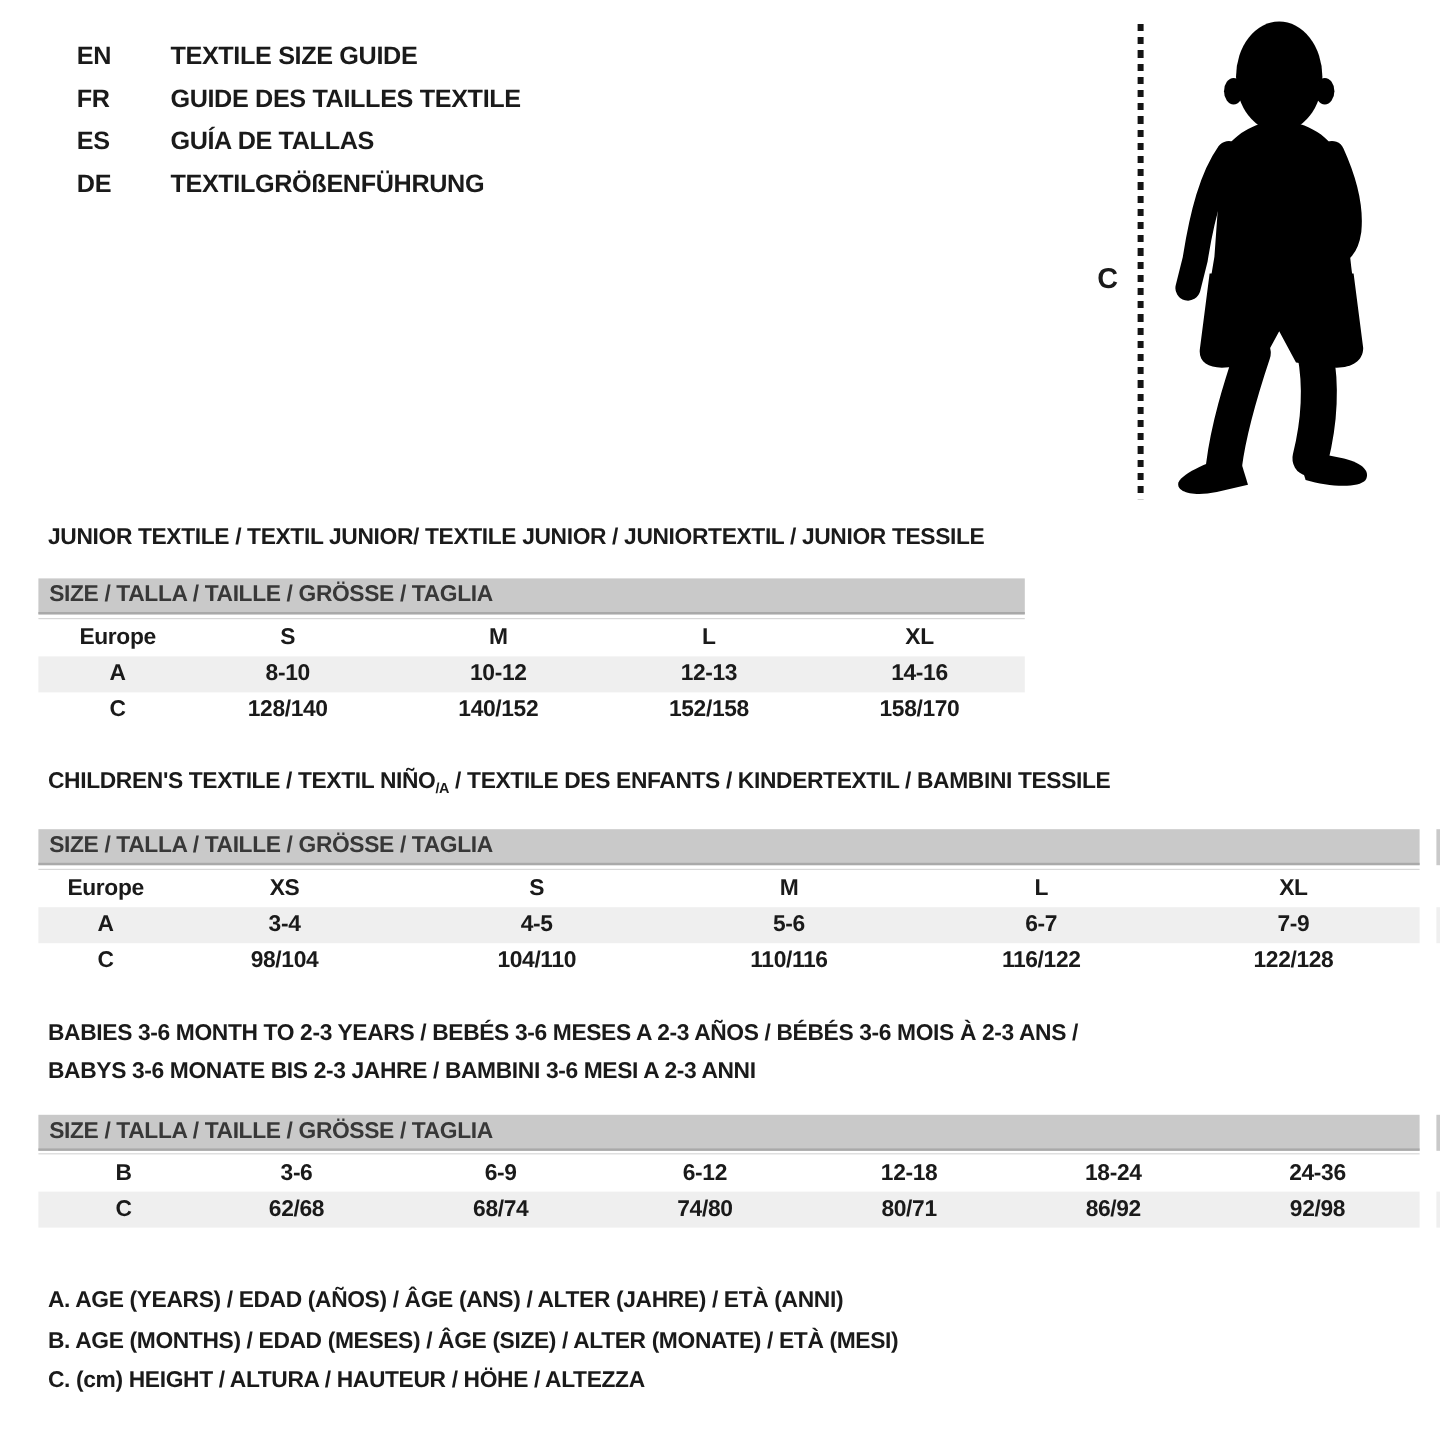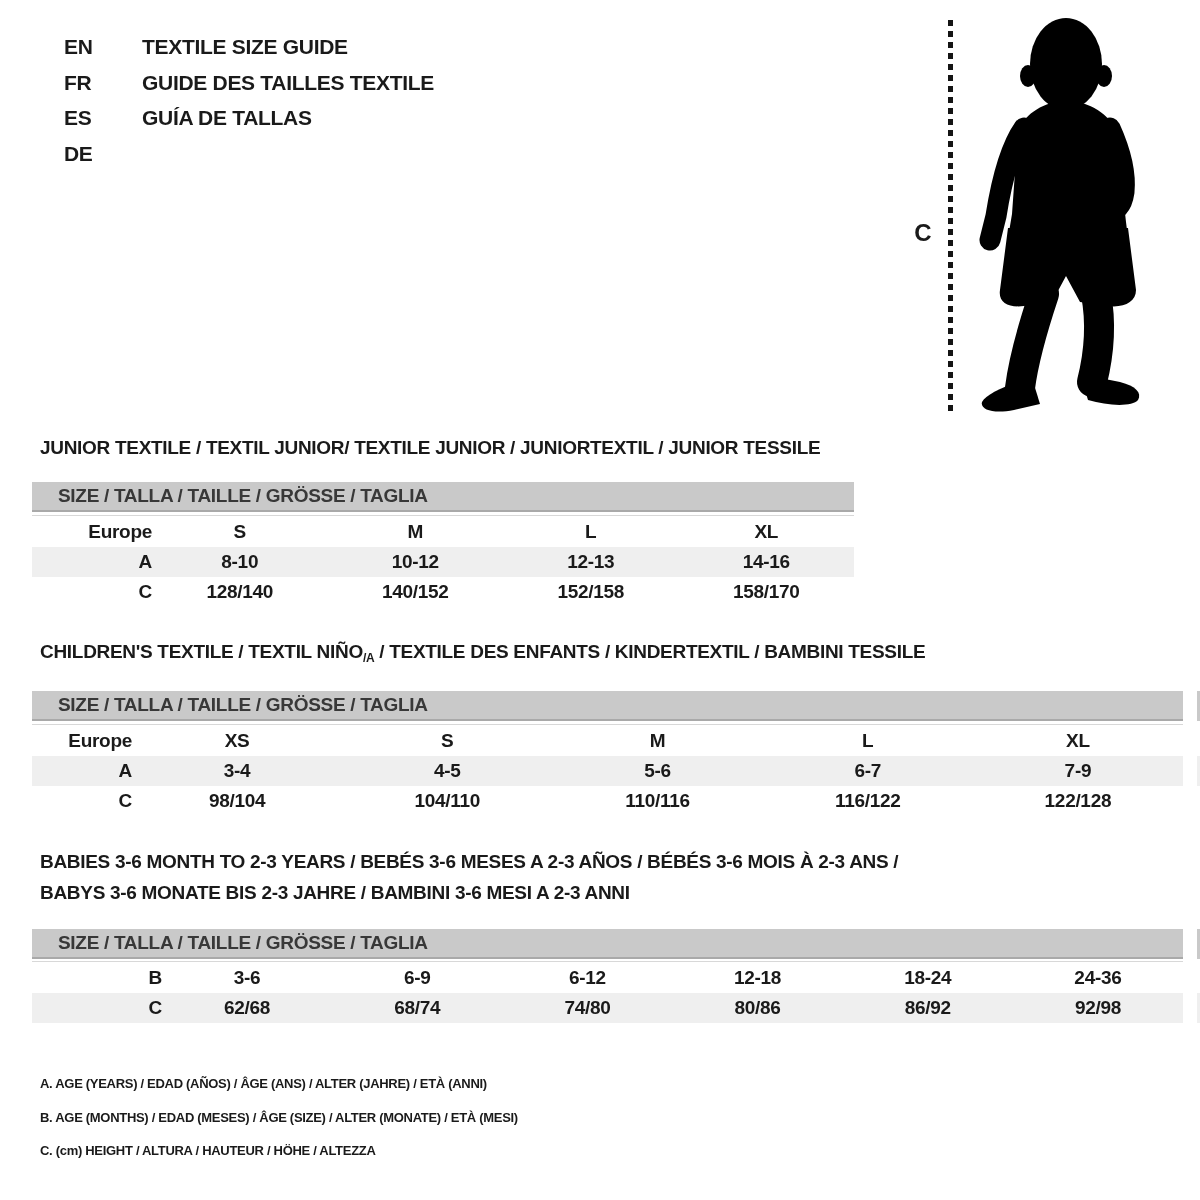--- a/index.html
+++ b/index.html
@@ -26,37 +26,37 @@
   .measure-label{font-size:24px;text-align:center;width:40px;}
 
   
   .sec-title{font-size:19px;letter-spacing:-0.3px;white-space:nowrap;line-height:22px;}
   .sub{font-size:12px;vertical-align:-4px;}
 
   
   .size-bar{
     height:30px;box-sizing:border-box;
     background:#c9c9c9;border-bottom:2px solid #a9a9a9;
-    line-height:28px;padding-left:26px;
+    line-height:28px;padding-left:9px;
     font-size:19px;letter-spacing:-0.3px;color:#383838;white-space:nowrap;
   }
   .hairline{height:1px;background:#d8d8d8;}
   .trow{
     height:30px;display:grid;align-items:center;
     font-size:19px;letter-spacing:-0.3px;
   }
   .cols4{grid-template-columns:120px repeat(4,1fr);}
   .cols5{grid-template-columns:100px repeat(5,1fr);}
   .cols6{grid-template-columns:130px repeat(6,1fr);}
-  .tlabel{padding-left:12px;text-align:right;}
+  .tlabel{padding-left:12px;text-align:center;}
   .tcell{text-align:center;}
   .shaded{background:#efefef;}
 
   
-  .legend-line{font-size:13px;letter-spacing:-0.3px;height:23px;line-height:23px;white-space:nowrap;text-align:center;}
+  .legend-line{font-size:19px;letter-spacing:-0.3px;height:23px;line-height:23px;white-space:nowrap;text-align:center;}
 
   .sliver{width:3px;}
   .sliver.bar{background:#c9c9c9;}
   .sliver.shade{background:#efefef;}
 </style>
 </head>
 <body>
 
 <div class="abs" style="left:40px;top:29px;">
   <div class="lang-row">
@@ -66,20 +66,21 @@
   <div class="lang-row">
     <span class="lang-code">FR</span>
     <span class="lang-title">GUIDE DES TAILLES TEXTILE</span>
   </div>
   <div class="lang-row">
     <span class="lang-code">ES</span>
     <span class="lang-title">GUÍA DE TALLAS</span>
   </div>
   <div class="lang-row">
     <span class="lang-code">DE</span>
+    <span class="lang-title">TEXTILGRÖßENFÜHRUNG</span>
   </div>
 </div>
 
 <div class="abs measure-label" style="left:903px;top:219px;">C</div>
 <div class="abs dash-line" style="left:948px;top:20px;height:396px;"></div>
 
 <svg class="abs" style="left:968px;top:16px;" width="180" height="400" viewBox="0 0 180 400" aria-hidden="true">
   <g fill="#000000" stroke="none">
 
     <ellipse cx="98" cy="48" rx="36" ry="46"></ellipse>
@@ -179,21 +180,21 @@
   <div class="tcell">6-12</div>
   <div class="tcell">12-18</div>
   <div class="tcell">18-24</div>
   <div class="tcell">24-36</div>
 </div>
 <div class="abs trow cols6 shaded" style="left:32px;top:993px;width:1151px;">
   <div class="tlabel">C</div>
   <div class="tcell">62/68</div>
   <div class="tcell">68/74</div>
   <div class="tcell">74/80</div>
-  <div class="tcell">80/86</div>
+  <div class="tcell">80/71</div>
   <div class="tcell">86/92</div>
   <div class="tcell">92/98</div>
 </div>
 
 <div class="abs sliver bar" style="left:1197px;top:691px;height:30px;"></div>
 <div class="abs sliver shade" style="left:1197px;top:756px;height:30px;"></div>
 <div class="abs sliver bar" style="left:1197px;top:929px;height:30px;"></div>
 <div class="abs sliver shade" style="left:1197px;top:993px;height:30px;"></div>
 
 <div class="abs legend-line" style="left:40px;top:1072px;">A. AGE (YEARS) / EDAD (AÑOS) / ÂGE (ANS) / ALTER (JAHRE) / ETÀ (ANNI)</div>

